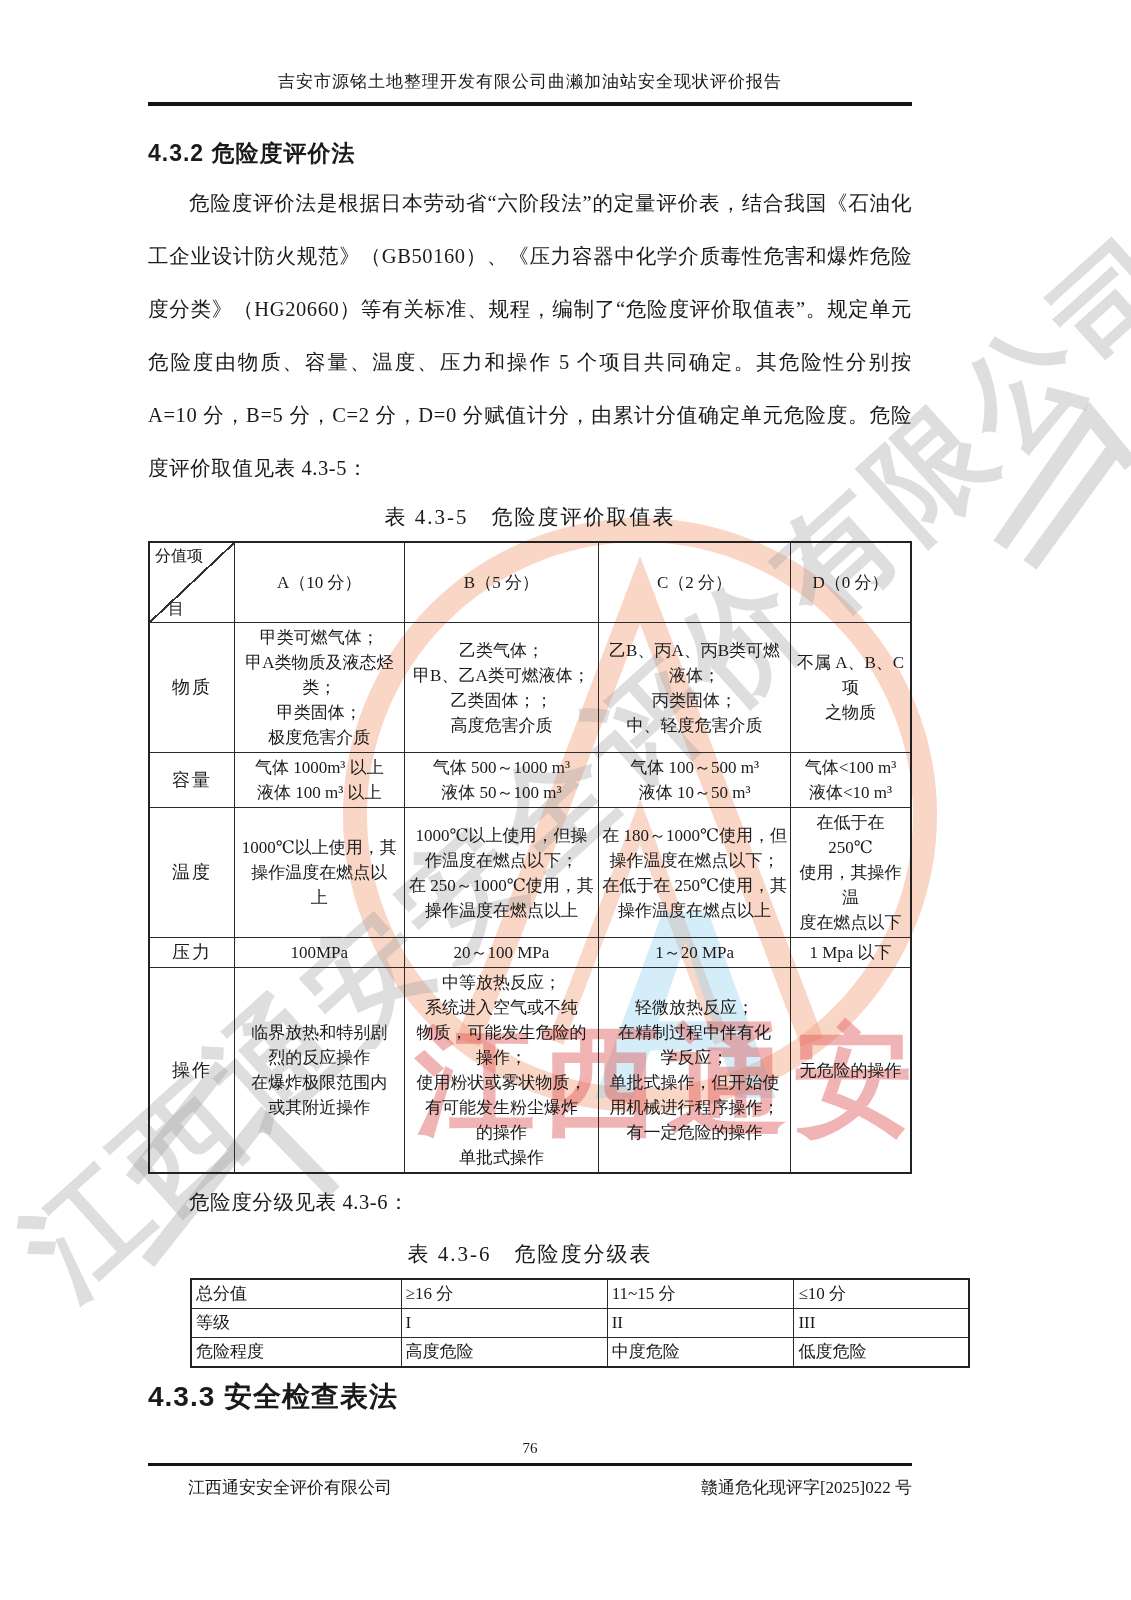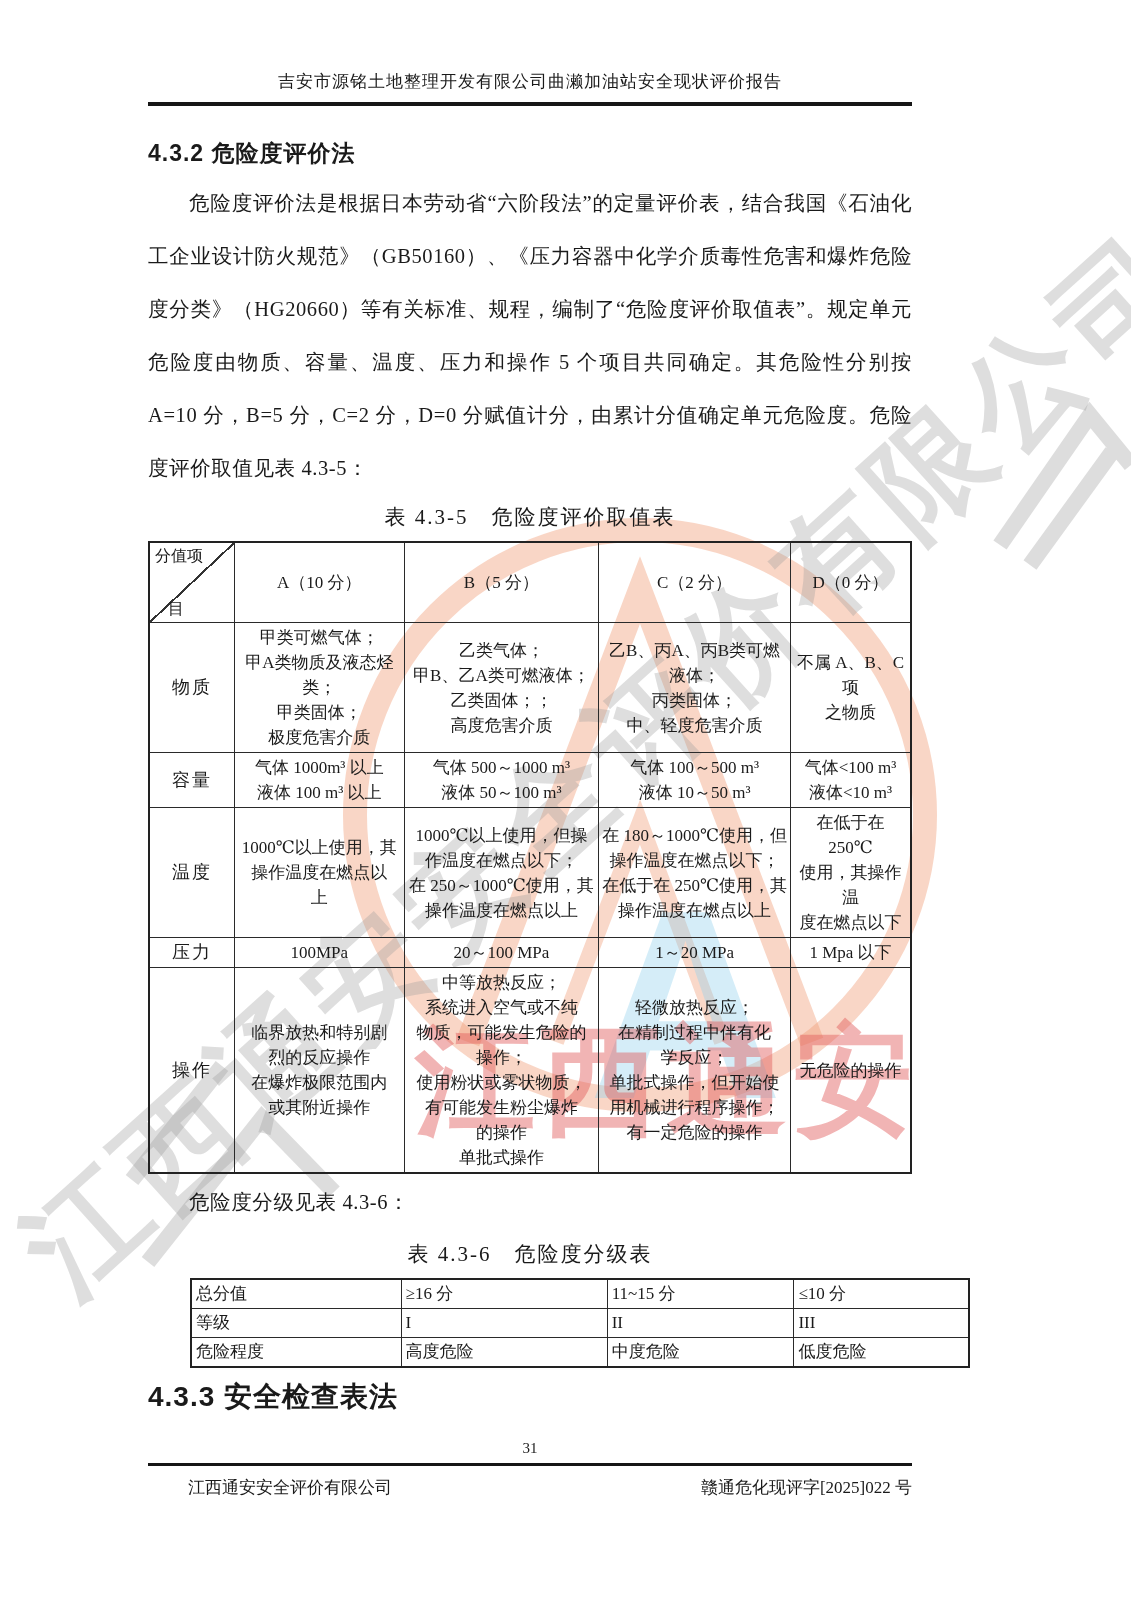--- a/index.html
+++ b/index.html
@@ -243,20 +243,20 @@
       <td>高度危险</td>
       <td>中度危险</td>
       <td>低度危险</td>
     </tr>
   </tbody>
     </table>
 
   <div class="sec-heading2">4.3.3 安全检查表法</div>
 
 
-  <div class="pageno">31</div>
+  <div class="pageno">76</div>
 
   <div class="footer">
     <span class="f-left">江西通安安全评价有限公司</span>
     <span class="f-right">赣通危化现评字[2025]022 号</span>
   </div>
 
 </div>
 
 </body></html>

